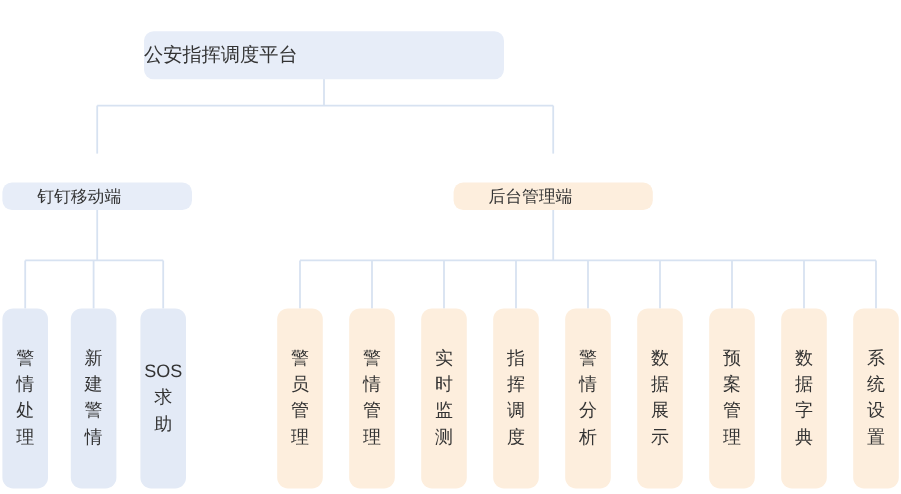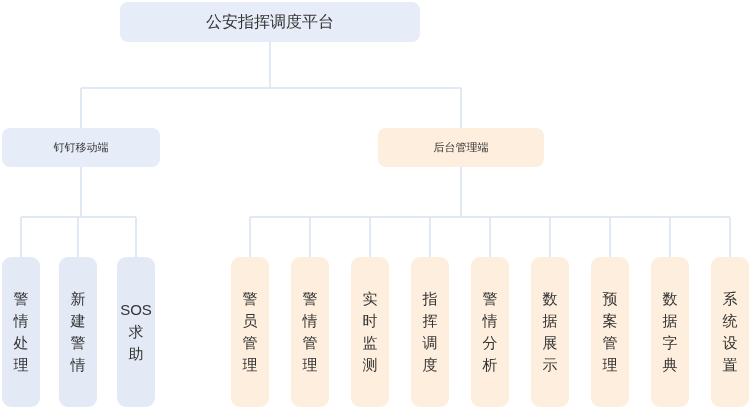--- a/index.html
+++ b/index.html
@@ -17,30 +17,31 @@
     background:var(--bg);
     overflow:hidden;
     font-family:"Liberation Sans","DejaVu Sans",sans-serif;
     color:var(--text-color);
   }
   .connectors{position:absolute;left:0;top:0;width:751px;height:412px;}
   .connectors path{stroke:var(--line-color);stroke-width:1.5;fill:none;}
 
   .node{
     position:absolute;
-    display:flex;align-items:center;justify-content:center;
+    display:flex;align-items:center;
     border-radius:8px;
     box-sizing:border-box;
     text-align:center;
+    margin-top:24px;
   }
   .node.blue{background:var(--blue-fill);}
   .node.orange{background:var(--orange-fill);}
 
   .root-node{left:120px;top:2px;width:300px;height:40px;font-size:16px;}
-  .branch-node{height:39px;top:128px;font-size:11px;}
+  .branch-node{height:23px;top:128px;font-size:14px;padding-left:29px;}
   .branch-left{left:2px;width:158px;}
   .branch-right{left:378px;width:166px;}
 
   .leaf{
     position:absolute;
     top:257px;height:150px;width:38px;
     border-radius:9px;
     display:flex;align-items:center;justify-content:center;
     font-size:15px;
   }

